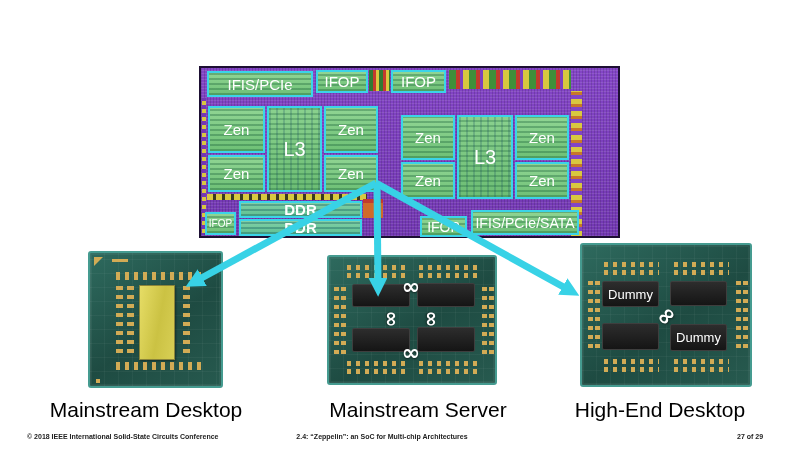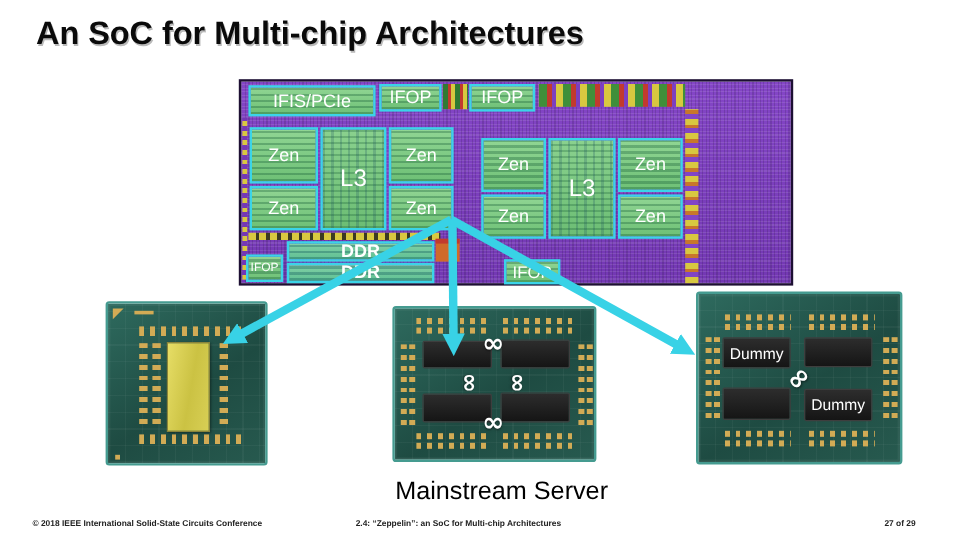--- a/index.html
+++ b/index.html
@@ -7,21 +7,21 @@
     position:relative; width:800px; height:450px; background:#ffffff;
     overflow:hidden; font-family:"Liberation Sans",sans-serif;
   }
   .title{
     position:absolute; left:30px; top:13px; margin:0;
     font-size:27px; font-weight:bold; color:#0a0a0a; letter-spacing:0px;
     text-shadow:1px 1px 0 rgba(130,130,130,0.55);
   }
   
   .die{
-    position:absolute; left:199px; top:66px; width:462px; height:172px;
+    position:absolute; left:199px; top:66px; width:421px; height:172px;
     box-sizing:border-box; border:2px solid #1d0f33;
     background:
       repeating-linear-gradient(90deg, rgba(0,0,0,0.13) 0 1px, transparent 1px 3px),
       repeating-linear-gradient(0deg, rgba(255,255,255,0.10) 0 1px, transparent 1px 3px),
       linear-gradient(180deg,#8446c7,#7338b3);
   }
   .blk{
     position:absolute; box-sizing:border-box; border:2px solid #3bd4e8;
     background:
       repeating-linear-gradient(0deg, rgba(10,80,45,0.30) 0 2px, transparent 2px 5px),
@@ -85,21 +85,20 @@
   .foot{
     position:absolute; top:433px; font-size:7px; font-weight:bold; color:#222;
     white-space:nowrap;
   }
 </style>
 </head>
 <body>
 
 <div class="slide">
 
-  <h1 class="title">An SoC for Multi-chip Architectures</h1>
 
   <div class="die">
 
     <div class="dec" style="left:168px;top:2px;width:21px;height:21px;background:repeating-linear-gradient(90deg,#2f7a33 0 4px,#c23a2e 4px 7px,#d8c840 7px 10px);"></div>
     <div class="dec" style="left:248px;top:2px;width:122px;height:19px;background:repeating-linear-gradient(90deg,#3f8f3a 0 7px,#c23a2e 7px 11px,#7c3fc0 11px 14px,#d8c840 14px 20px);"></div>
     <div class="dec" style="left:370px;top:23px;width:11px;height:145px;background:repeating-linear-gradient(0deg,#d8c840 0 5px,#8145c6 5px 9px,#c8772a 9px 12px);"></div>
     <div class="dec" style="left:1px;top:30px;width:4px;height:135px;background:repeating-linear-gradient(0deg,#d8c840 0 4px,#7438b4 4px 8px);"></div>
     <div class="dec" style="left:6px;top:126px;width:160px;height:6px;background:repeating-linear-gradient(90deg,#d8c840 0 6px,#3b3b20 6px 9px);"></div>
     <div class="dec" style="left:162px;top:131px;width:20px;height:15px;background:#cf6a2a;border-top:4px solid #c23a2e;"></div>
 
@@ -116,20 +115,21 @@
     <div class="blk" style="left:200px;top:47px;width:54px;height:45px;font-size:15px;">Zen</div>
     <div class="blk l3" style="left:256px;top:47px;width:56px;height:84px;font-size:20px;">L3</div>
     <div class="blk" style="left:314px;top:47px;width:54px;height:45px;font-size:15px;">Zen</div>
     <div class="blk" style="left:200px;top:94px;width:54px;height:37px;font-size:15px;">Zen</div>
     <div class="blk" style="left:314px;top:94px;width:54px;height:37px;font-size:15px;">Zen</div>
 
     <div class="blk ddr" style="left:38px;top:133px;width:123px;height:17px;font-size:15px;">DDR</div>
     <div class="blk ddr" style="left:38px;top:151px;width:123px;height:17px;font-size:15px;">DDR</div>
     <div class="blk" style="left:4px;top:144px;width:31px;height:23px;font-size:10px;">IFOP</div>
     <div class="blk" style="left:219px;top:148px;width:47px;height:21px;font-size:14px;">IFOP</div>
+    <div class="blk" style="left:270px;top:142px;width:108px;height:25px;font-size:14px;">IFIS/PCIe/SATA</div>
   </div>
 
   <div class="pkg" style="left:88px;top:251px;width:135px;height:137px;">
     <div class="tri" style="left:4px;top:4px;"></div>
     <div class="dec" style="left:22px;top:6px;width:16px;height:3px;background:#d2ab55;"></div>
     <div class="padrow" style="left:26px;top:19px;width:86px;height:8px;"></div>
     <div class="padrow" style="left:26px;top:109px;width:86px;height:8px;"></div>
     <div class="padcol" style="left:26px;top:33px;width:7px;height:72px;"></div>
     <div class="padcol" style="left:37px;top:33px;width:7px;height:72px;"></div>
     <div class="padcol" style="left:93px;top:33px;width:7px;height:72px;"></div>
@@ -192,19 +192,21 @@
     <defs>
       <marker id="ah" viewBox="0 0 4 4" refX="1.5" refY="2" markerWidth="2.7" markerHeight="2.7" orient="auto">
         <path d="M0,0 L4,2 L0,4 Z" fill="#38d2e6"></path>
       </marker>
     </defs>
     <line x1="376" y1="183" x2="196" y2="281" stroke="#38d2e6" stroke-width="7" marker-end="url(#ah)"></line>
     <line x1="377" y1="183" x2="378" y2="285" stroke="#38d2e6" stroke-width="7" marker-end="url(#ah)"></line>
     <line x1="376" y1="183" x2="569" y2="290" stroke="#38d2e6" stroke-width="7" marker-end="url(#ah)"></line>
   </svg>
 
+  <div class="caption" style="left:146px;">Mainstream Desktop</div>
   <div class="caption" style="left:418px;">Mainstream Server</div>
+  <div class="caption" style="left:660px;">High-End Desktop</div>
 
   <div class="foot" style="left:27px;">© 2018 IEEE International Solid-State Circuits Conference</div>
   <div class="foot" style="left:382px;transform:translateX(-50%);">2.4: “Zeppelin”: an SoC for Multi-chip Architectures</div>
   <div class="foot" style="left:737px;">27 of 29</div>
 
 </div>
 
 </body></html>

